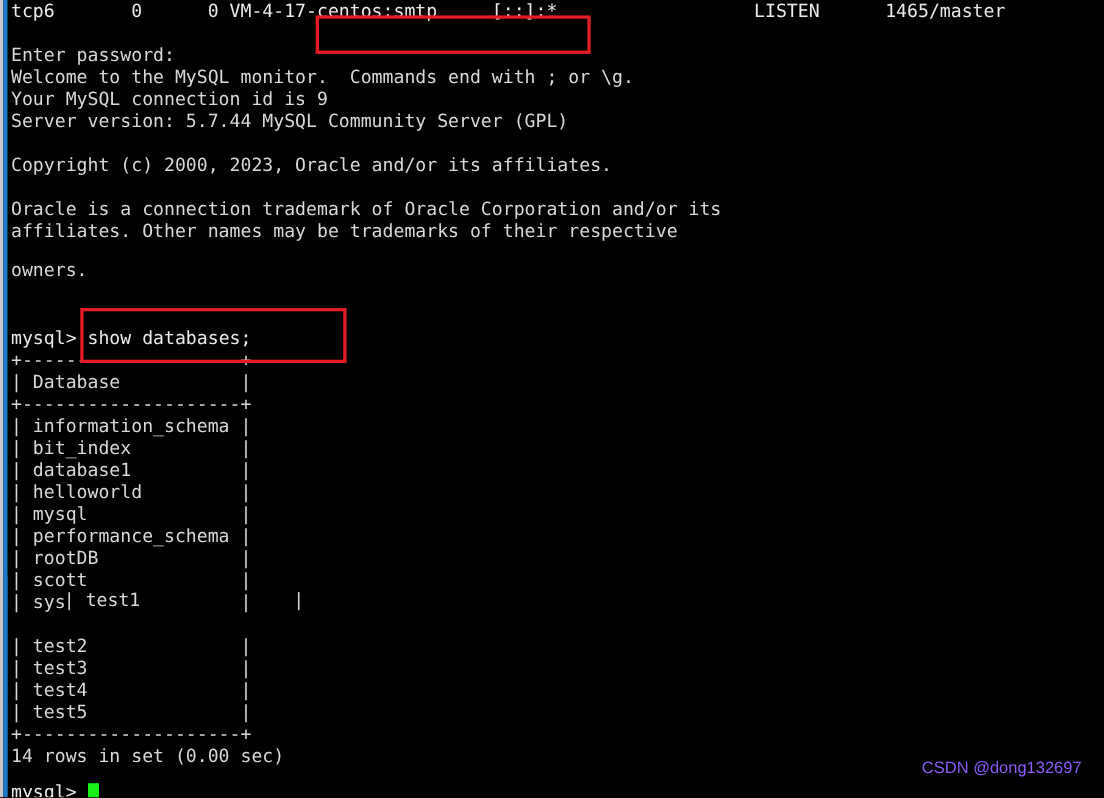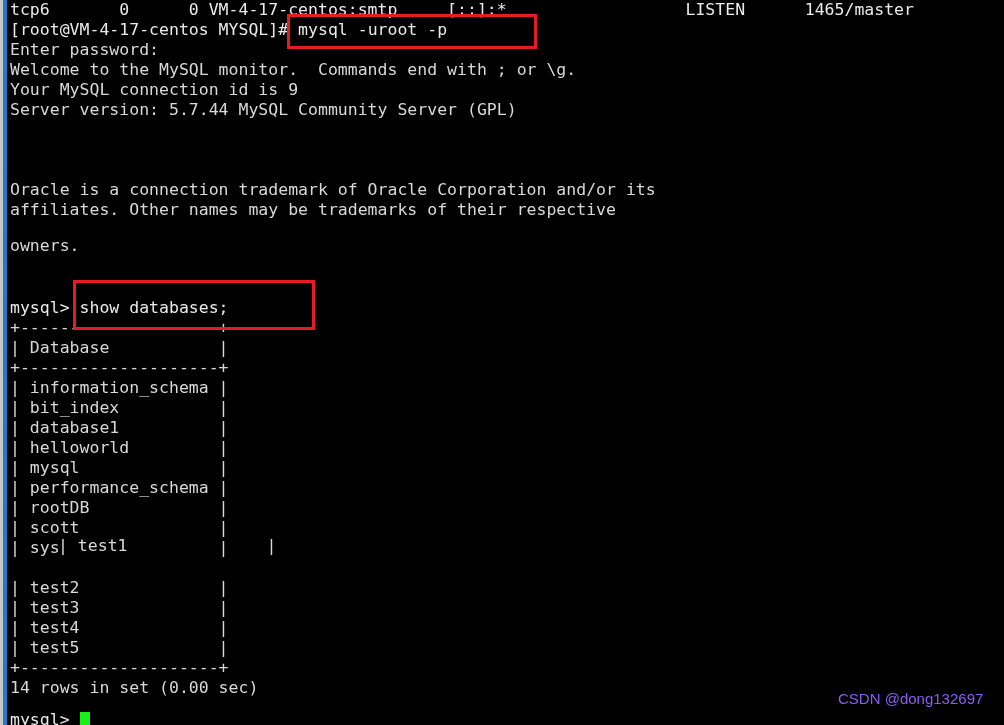--- a/index.html
+++ b/index.html
@@ -72,27 +72,27 @@
 
 <div id="screen">
 
   <div id="edge-gray"></div>
   <div id="edge-blue"></div>
 
   <div id="terminal">
 
     <div class="line ch-white" style="top:0px;">tcp6       0      0 VM-4-17-centos:smtp     [::]:*                  LISTEN      1465/master</div>
 
-    <div class="line" style="top:20px;"><span class="ch-white">[root@VM-4-17-centos MYSQL]# </span><span class="ch-white">mysql -uroot -p</span></div>
 
     <div class="line" style="top:40px;">Enter password:</div>
     <div class="line" style="top:60px;">Welcome to the MySQL monitor.  Commands end with ; or \g.</div>
     <div class="line" style="top:80px;">Your MySQL connection id is 9</div>
     <div class="line" style="top:100px;">Server version: 5.7.44 MySQL Community Server (GPL)</div>
     <div class="line" style="top:120px;"></div>
+    <div class="line" style="top:140px;">Copyright (c) 2000, 2023, Oracle and/or its affiliates.</div>
     <div class="line" style="top:160px;"></div>
     <div class="line" style="top:180px;">Oracle is a connection trademark of Oracle Corporation and/or its</div>
     <div class="line" style="top:200px;">affiliates. Other names may be trademarks of their respective</div>
     <div class="line" style="top:236px;">owners.</div>
     <div class="line" style="top:240px;"></div>
     <div class="line" style="top:280px;"></div>
 
     <div class="line" style="top:298px;"><span class="ch-white">mysql&gt; </span><span class="ch-white">show databases;</span></div>
 
     <div class="line" style="top:318px;">+--------------------+</div>

